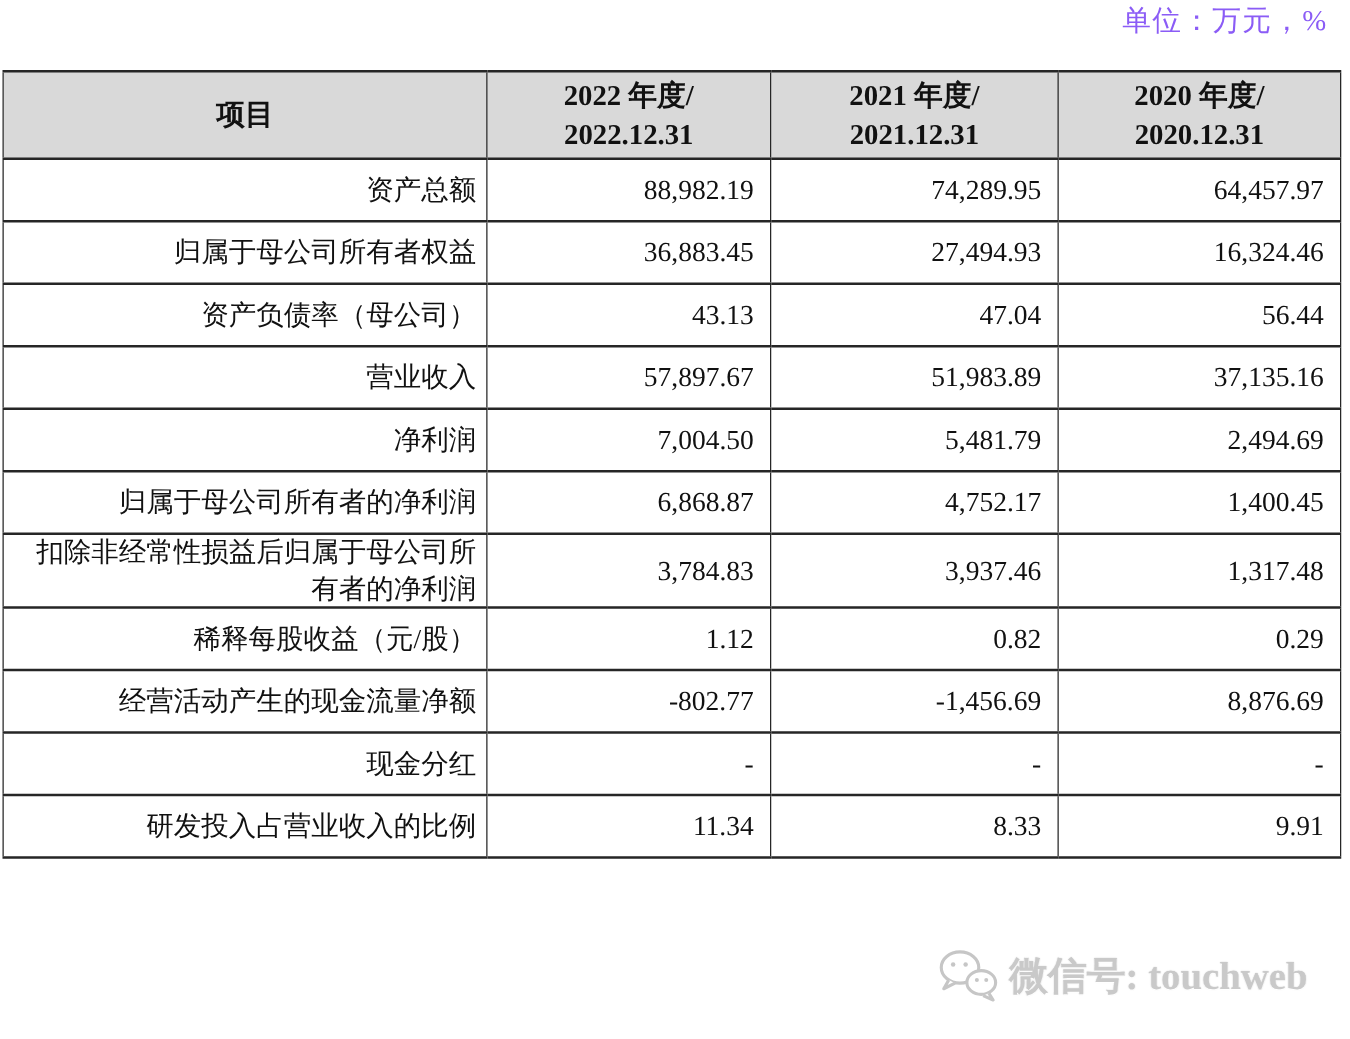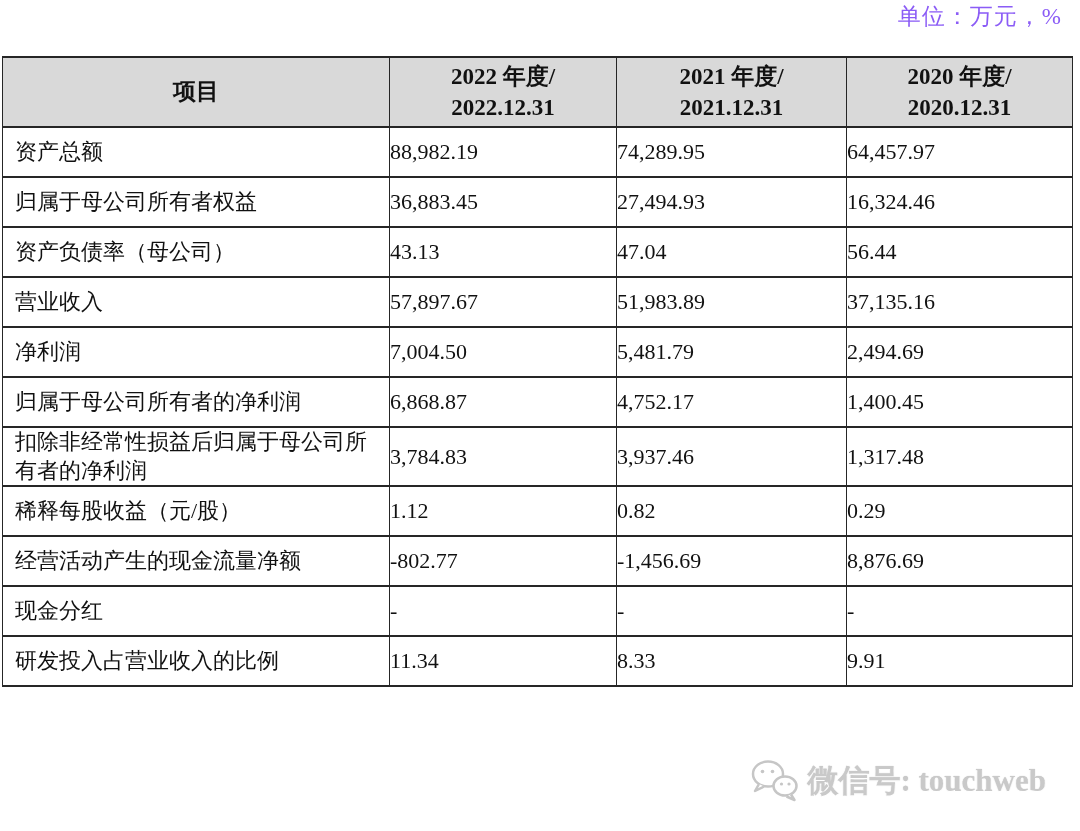--- a/index.html
+++ b/index.html
@@ -42,28 +42,28 @@
   table.fin thead th {
     background: #d9d9d9;
     font-weight: bold;
     text-align: center;
     height: 70px;
     font-size: 23px;
     line-height: 1.35;
   }
   table.fin td { height: 50px; }
   td.label {
-    text-align: left;
+    text-align: right;
     padding-left: 12px;
     padding-right: 8px;
     line-height: 1.3;
     font-family: Liberation Serif, serif;
   }
   td.num {
-    text-align: left;
+    text-align: right;
     padding-right: 13px;
   }
   .watermark {
     position: absolute;
     top: 758px;
     right: 34px;
     display: flex;
     align-items: flex-end;
     gap: 8px;
     color: #c9c9c9;

